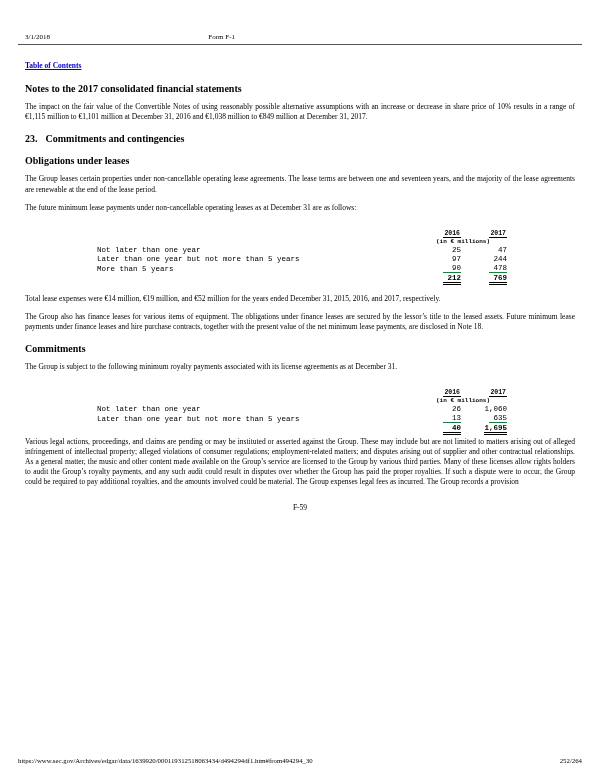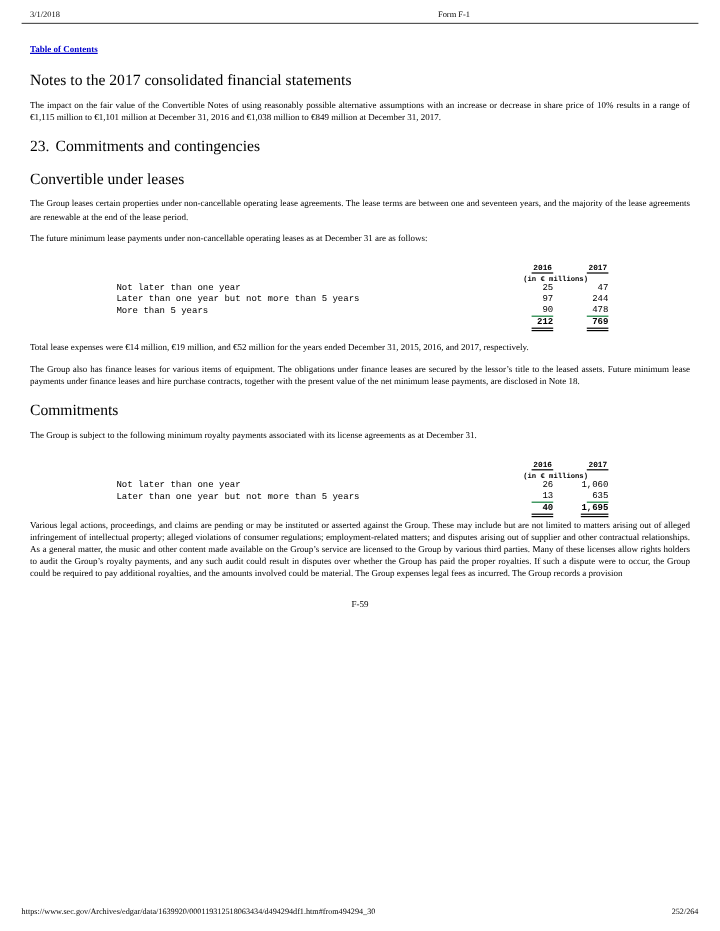--- a/index.html
+++ b/index.html
@@ -1,30 +1,30 @@
 <!DOCTYPE html>
 <html><head>
 <meta charset="utf-8">
 <style>
   html,body { margin:0; padding:0; }
   body {
     width:600px; height:776px; background:#ffffff; color:#000;
     font-family:"Liberation Serif", serif; position:relative; overflow:hidden;
   }
-  .page { padding:8px 25px 0 25px; }
+  .page { padding:8px 25px 0 25px;margin-top:25px; }
 
   .print-header { display:flex; font-size:7px; line-height:1.2; }
   .print-header .cell { flex:1; }
-  .print-header .center { text-align:right;font-family:Liberation Serif, serif; }
+  .print-header .center { text-align:left;font-family:Liberation Serif, serif; }
   .header-rule { border-bottom:1px solid #555; margin:3px -7px 0 -7px; }
 
   .toc-link { display:inline-block; margin-top:16px; color:#0000cc; font-weight:bold;
     text-decoration:underline; font-size:7.5px; cursor:pointer; }
 
-  .h-bold { font-weight:normal; font-size:13px; margin:11px 0 0 0; }
+  .h-bold { font-weight:bold; font-size:10px; margin:11px 0 0 0; }
   .sec-num { display:inline-block; min-width:18px; }
   p { font-size:7.5px; line-height:1.34; margin:8px 0 0 0; text-align:justify; }
 
   table { border-collapse:collapse; margin:16px 0 0 70px; font-size:7.5px; }
   td, th { padding:0.5px 2px; vertical-align:bottom;font-family:Liberation Mono, monospace; }
   td.lbl { width:318px; text-align:left; }
   td.num, th.num { width:42px; text-align:right; }
   .colhead { font-weight:bold; font-size:6.5px; border-bottom:1px solid #000; padding:0 1px; }
   td.unit { font-weight:bold; font-size:6px; text-align:center; white-space:nowrap; }
   .n { display:inline-block; min-width:18px; text-align:right; }
@@ -53,21 +53,21 @@
 
   <div class="h-bold">Notes to the 2017 consolidated financial statements</div>
 
   <p>The impact on the fair value of the Convertible Notes of using reasonably possible alternative assumptions with an increase or decrease in share price of 10% results in a range of €1,115 million to €1,101 million at December 31, 2016 and €1,038 million to €849 million at December 31, 2017.</p>
 
   <div class="h-bold">
     <span class="sec-num">23.</span>
     <span>Commitments and contingencies</span>
   </div>
 
-  <div class="h-bold">Convertible under leases</div>
+  <div class="h-bold">Obligations under leases</div>
 
   <p>The Group leases certain properties under non-cancellable operating lease agreements. The lease terms are between one and seventeen years, and the majority of the lease agreements are renewable at the end of the lease period.</p>
 
   <p>The future minimum lease payments under non-cancellable operating leases as at December 31 are as follows:</p>
 
   <table>
     <thead>
       <tr>
         <td class="lbl"></td>
         <th class="num"><span class="colhead">2016</span></th>

